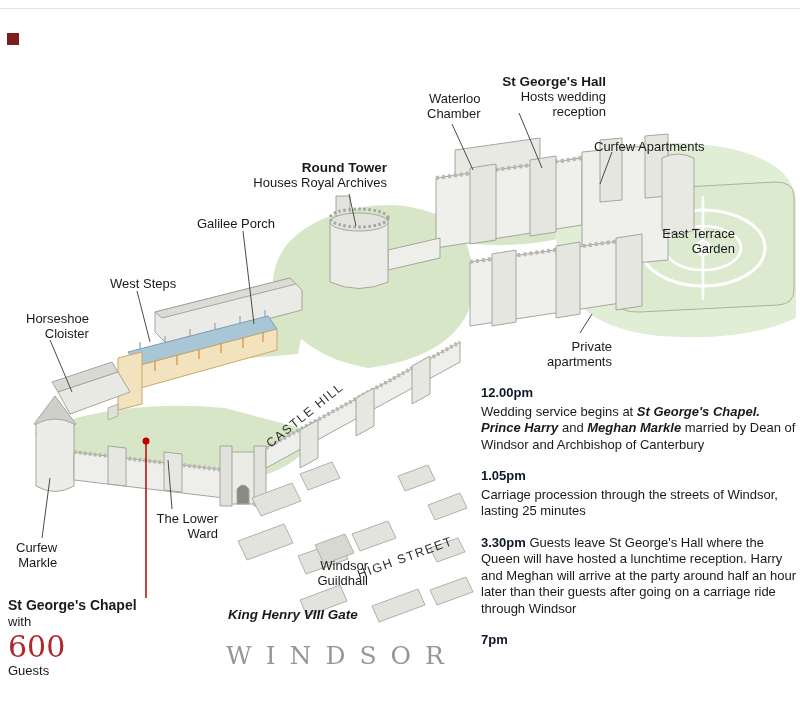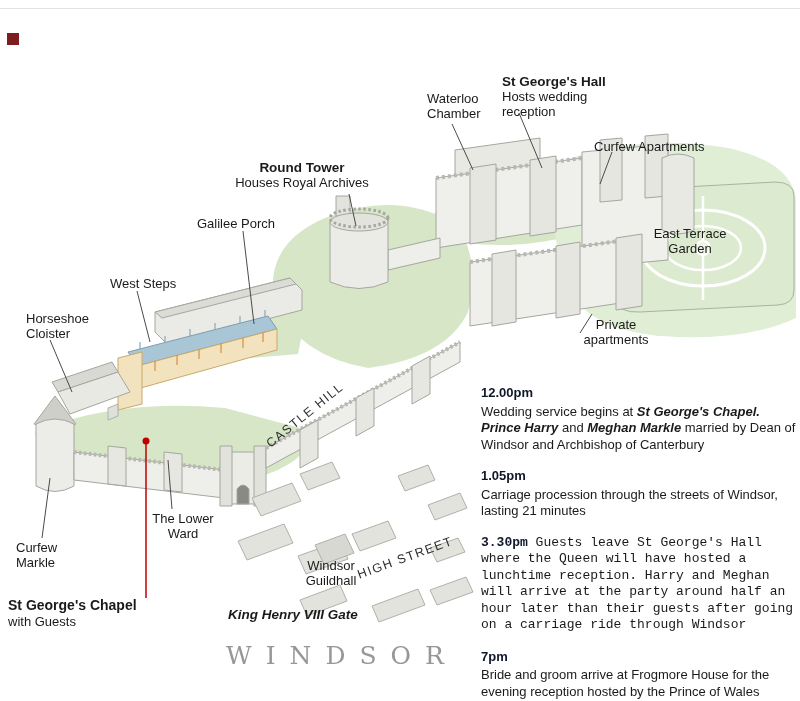--- a/index.html
+++ b/index.html
@@ -1,23 +1,23 @@
 <!DOCTYPE html>
 <html><head>
 <meta charset="utf-8">
 <style>
   html,body{margin:0;padding:0;background:#fff;}
   .stage{position:relative;width:800px;height:701px;background:#fff;overflow:hidden;
          font-family:"Liberation Sans",sans-serif;color:#1a1a1a;}
   .stage svg{position:absolute;left:0;top:0;}
   .topline{position:absolute;left:0;top:8px;width:800px;height:1px;background:#e2e2e2;}
   .redsq{position:absolute;left:7px;top:33px;width:12px;height:12px;background:#7e1d1d;}
-  .lbl{position:absolute;font-size:13px;line-height:15px;color:#1a1a1a;}
+  .lbl{position:absolute;font-size:13px;line-height:15px;color:#1a1a1a;text-align:right;}
   .lbl .t{font-weight:bold;font-size:13.5px;}
-  .center{text-align:center;}
+  .center{text-align:right;}
   .bi{font-weight:bold;font-style:italic;}
   .chapel-lbl{position:absolute;left:8px;top:597px;font-size:13px;line-height:16px;}
   .chapel-lbl .t{font-weight:bold;font-size:14px;}
   .big600{font-family:"DejaVu Serif",serif;font-size:30px;line-height:30px;color:#b0272d;margin:2px 0 1px 0;}
   .street{position:absolute;font-size:12.5px;letter-spacing:1.5px;color:#2e2e2e;white-space:nowrap;transform-origin:left center;}
   .windsor{position:absolute;left:226px;top:641px;font-family:"DejaVu Serif",serif;
            font-size:25px;letter-spacing:14px;color:#979797;white-space:nowrap;}
   .timeline{position:absolute;left:481px;top:385px;width:318px;font-size:13px;line-height:16.5px;}
   .entry{margin-bottom:15px;}
   .time{display:block;color:#0f172a;font-weight:bold;margin-bottom:2px;}
@@ -195,38 +195,39 @@
 
   <div class="lbl" style="left:110px;top:276px;">
     <span>West Steps</span>
   </div>
 
   <div class="lbl" style="left:26px;top:311px;">
     <span>Horseshoe</span><br>
     <span>Cloister</span>
   </div>
 
-  <div class="lbl center" style="left:536px;top:317px;width:76px;margin-left:42px;">
+  <div class="lbl center" style="left:536px;top:339px;width:76px;">
     <span>Private</span><br>
     <span>apartments</span>
   </div>
 
   <div class="lbl" style="left:16px;top:540px;">
     <span>Curfew</span><br>
     <span>Markle</span>
   </div>
 
   <div class="lbl center" style="left:148px;top:511px;width:70px;">
     <span>The Lower</span><br>
     <span>Ward</span>
   </div>
 
   <div class="chapel-lbl">
     <span class="t">St George's Chapel</span><br>
     <span>with</span>
+    <div class="big600">600</div>
     <span>Guests</span>
   </div>
 
   <div class="lbl center" style="left:294px;top:558px;width:74px;">
     <span>Windsor</span><br>
     <span>Guildhall</span>
   </div>
 
   <div class="lbl bi" style="left:228px;top:607px;font-size:13.5px;">
     <span>King Henry VIII Gate</span>
@@ -239,26 +240,25 @@
 
   <div class="timeline">
 
     <div class="entry">
       <span class="time">12.00pm</span>
       <p><span>Wedding service begins at </span><span class="bi">St George's Chapel.</span><span> </span><span class="bi">Prince Harry</span><span> and </span><span class="bi">Meghan Markle</span><span> married by Dean of Windsor and Archbishop of Canterbury</span></p>
     </div>
 
     <div class="entry">
       <span class="time">1.05pm</span>
-      <p><span>Carriage procession through the streets of Windsor, lasting 21 minutes</span></p>
-    </div>
-
-    <div class="entry" style="font-family:Liberation Mono, monospace;">
+      <p><span>Carriage procession through the streets of Windsor, lasting 25 minutes</span></p>
+    </div>
+
+    <div class="entry" style="">
       <p><span class="time inline">3.30pm</span><span> Guests leave St George's Hall where the Queen will have hosted a lunchtime reception. Harry and Meghan will arrive at the party around half an hour later than their guests after going on a carriage ride through Windsor</span></p>
     </div>
 
     <div class="entry">
       <span class="time">7pm</span>
-      <p><span>Bride and groom arrive at Frogmore House for the evening reception hosted by the Prince of Wales</span></p>
     </div>
 
   </div>
 </div>
 
 </body></html>

